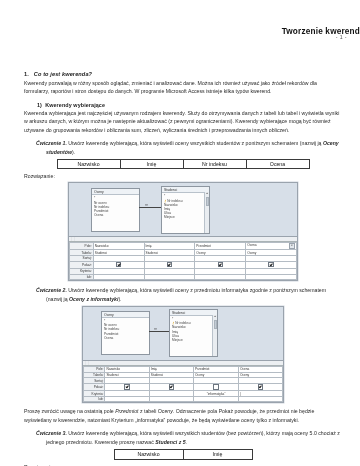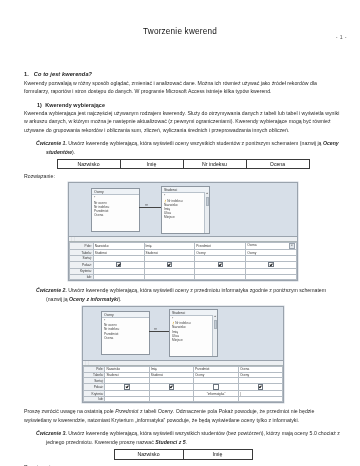--- a/index.html
+++ b/index.html
@@ -14,22 +14,22 @@
     position:relative;
     width:360px;height:466px;
     padding:0;
     box-sizing:border-box;
   }
   .pageno{
     position:absolute;top:7px;right:13px;
     font-size:5.2px;color:#555;letter-spacing:.4px;
   }
   .doc-title{
-    text-align:center;
-    font-size:8.2px;font-weight:normal;
+    text-align:right;
+    font-size:8.2px;font-weight:bold;
     letter-spacing:.2px;
     margin:27px 0 0 0;
     color:#111;
   }
   .body{
     position:absolute;left:24px;right:18px;top:40px;
   }
   h2.sec{
     font-size:5.6px;font-weight:bold;font-style:italic;
     margin:4px 0 2px 0;

